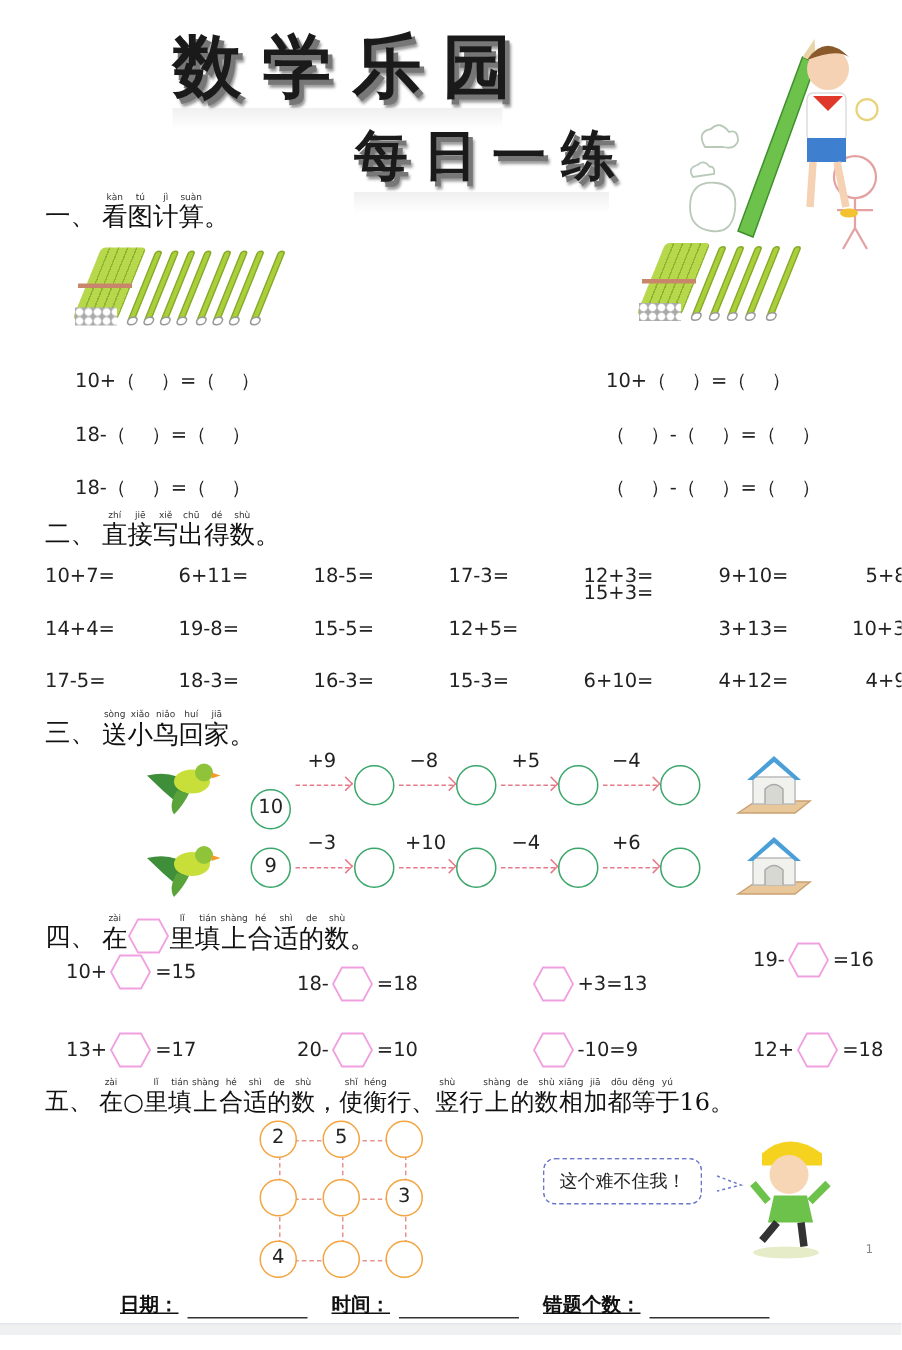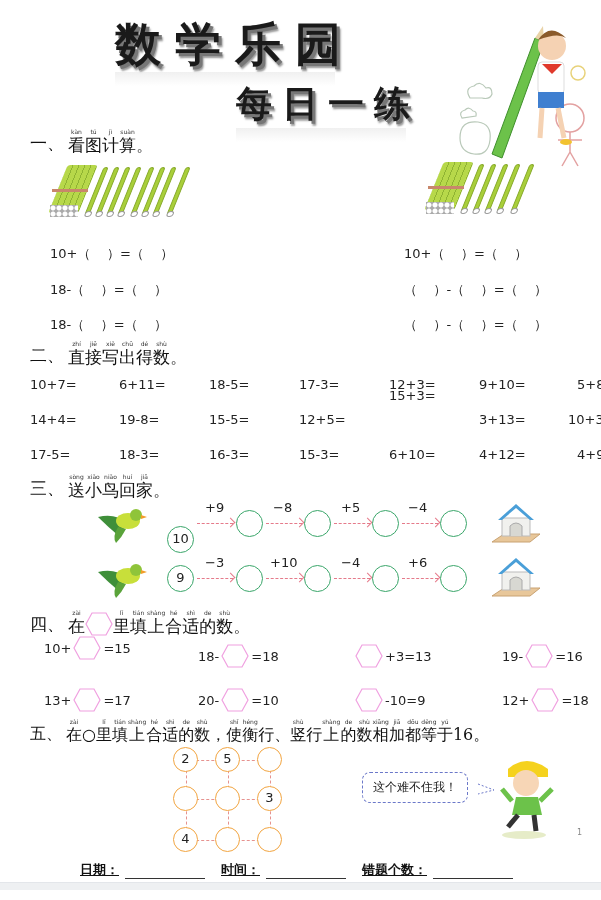--- a/index.html
+++ b/index.html
@@ -341,21 +341,21 @@
     </svg>
   <span>=18</span>
 </div>
 <div class="s4-item" style="left:353px;top:644px;">
   <span></span>
   <svg class="hex" viewBox="0 0 28 24">
       <polygon points="7,1 21,1 27,12 21,23 7,23 1,12" fill="none" stroke="#f0a0e0" stroke-width="1.2"></polygon>
     </svg>
   <span>+3=13</span>
 </div>
-<div class="s4-item" style="left:502px;top:644px;">
+<div class="s4-item" style="left:502px;top:628px;">
   <span>19-</span>
   <svg class="hex" viewBox="0 0 28 24">
       <polygon points="7,1 21,1 27,12 21,23 7,23 1,12" fill="none" stroke="#f0a0e0" stroke-width="1.2"></polygon>
     </svg>
   <span>=16</span>
 </div>
 <div class="s4-item" style="left:44px;top:688px;">
   <span>13+</span>
   <svg class="hex" viewBox="0 0 28 24">
       <polygon points="7,1 21,1 27,12 21,23 7,23 1,12" fill="none" stroke="#f0a0e0" stroke-width="1.2"></polygon>

